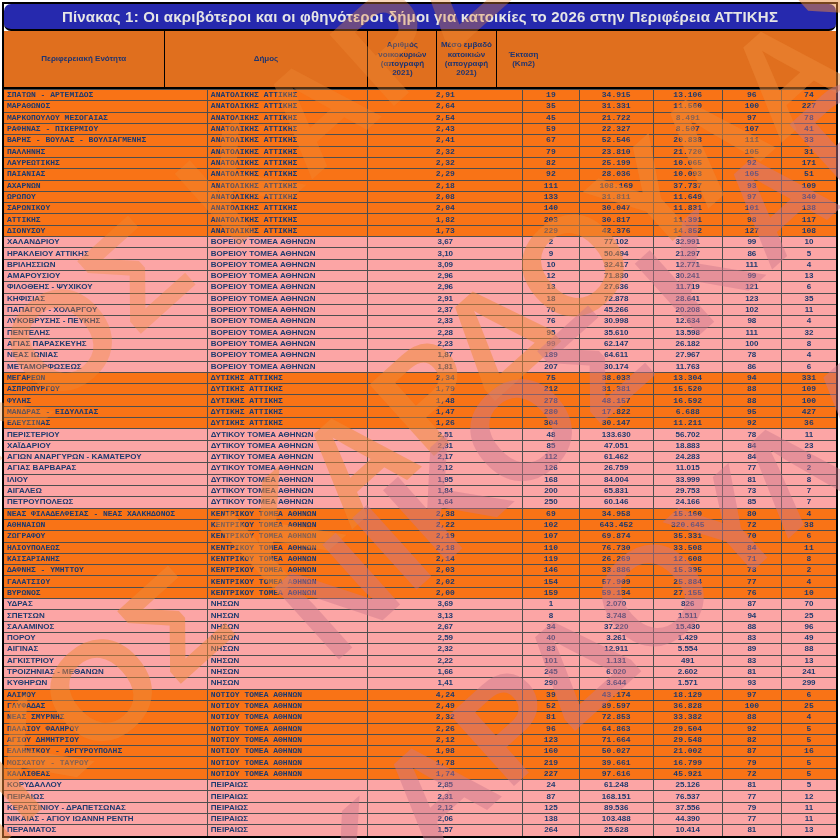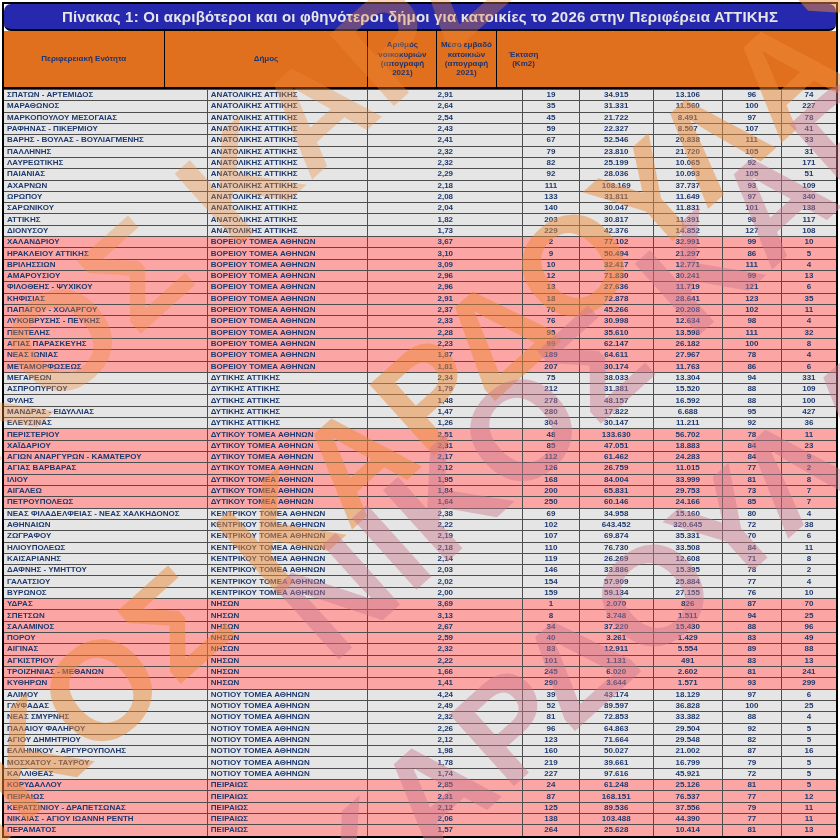--- a/index.html
+++ b/index.html
@@ -25,21 +25,21 @@
   }
   .hcell{
     color:#203570;font-weight:bold;font-size:8px;line-height:1.18;
     display:flex;align-items:center;justify-content:center;text-align:center;
     padding:1px 2px;border-right:1px solid #000;overflow:hidden;
   }
   .hcell:last-child{border-right:none;}
   
   #body{flex:1 1 auto;display:flex;flex-direction:column;}
   .row{flex:1 1 0;display:flex;min-height:0;border-top:1px solid #4E4E4E;}
-  .row.blue{background:#e5e5e5;}
+  .row.blue{background:#f97316;font-family:Liberation Mono, monospace;}
   .row.tan{background:#fca5a5;}
   .cell{
     color:#1E3A6E;font-weight:bold;font-size:8px;line-height:1;
     display:flex;align-items:center;justify-content:center;
     white-space:nowrap;overflow:hidden;border-right:1px solid #4E4E4E;
   }
   .cell:last-child{border-right:none;}
   .cell.left{justify-content:flex-start;padding-left:3px;}
   
   .c0{width:24.5%;} .c1{width:19.3%;} .c2{width:18.6%;} .c3{width:6.8%;}

